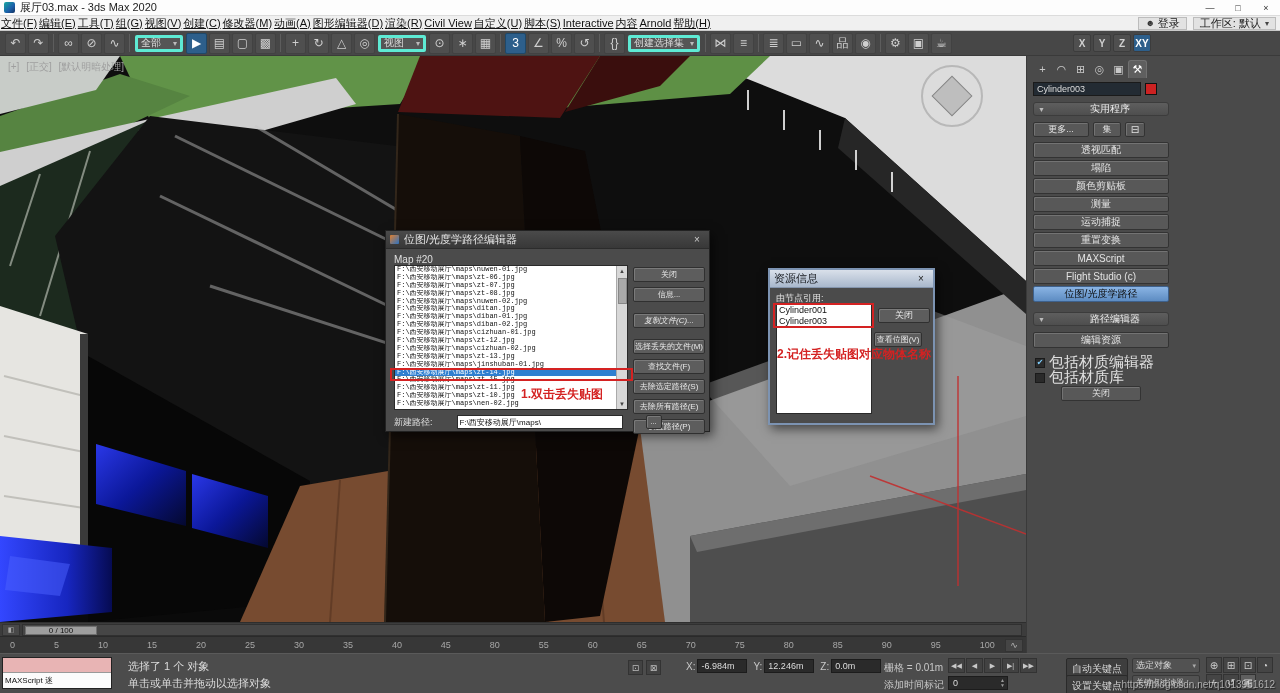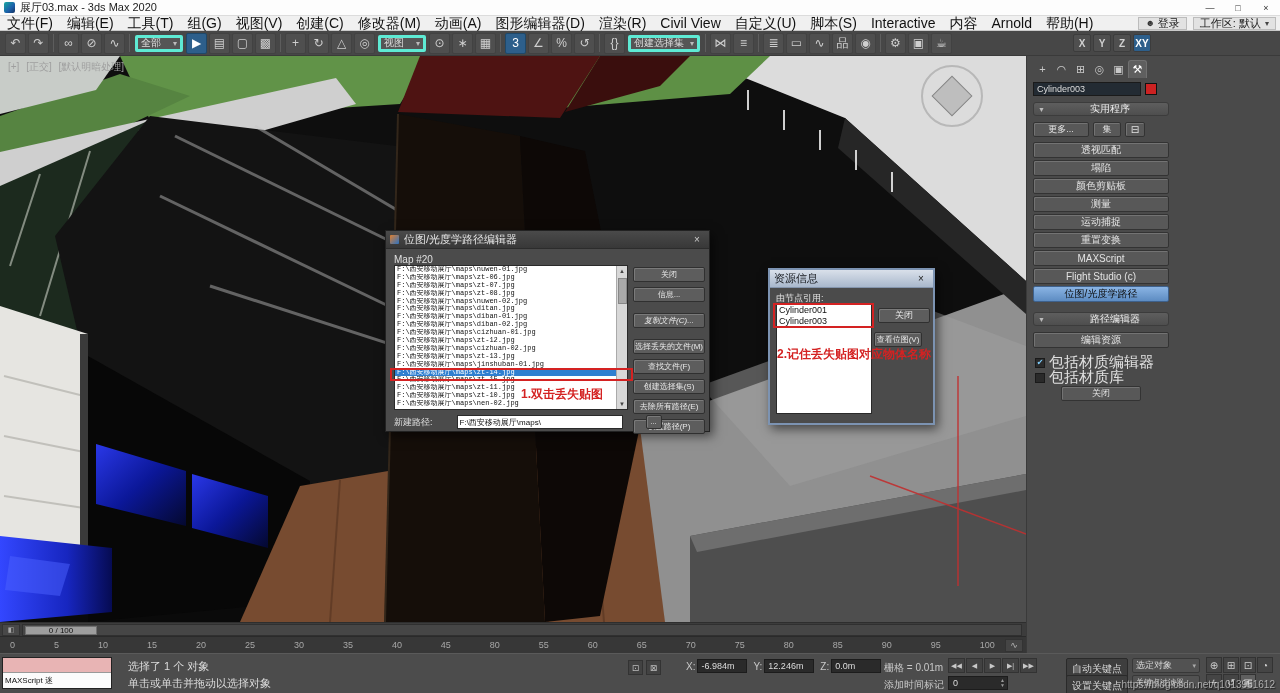--- a/index.html
+++ b/index.html
@@ -9,21 +9,21 @@
 
 
 .titlebar{position:absolute;left:0;top:0;width:1280px;height:16px;background:#fdfdfd;border-bottom:1px solid #dcdcdc;display:flex;align-items:center;color:#1c1c1c;}
 .app-ico{width:11px;height:11px;margin:0 5px 0 4px;border-radius:2px;background:linear-gradient(135deg,#19a8a0,#1b5faa 60%,#14325f);}
 .title-text{font-size:11px;color:#1c1c1c;}
 .win-ctrls{margin-left:auto;display:flex;height:16px;}
 .win-btn{width:28px;height:16px;display:flex;align-items:center;justify-content:center;font-size:9px;color:#333;}
 
 
 .menubar{position:absolute;left:0;top:16px;width:1280px;height:15px;background:#f0f0f0;border-bottom:1px solid #c9c9c9;display:flex;align-items:center;color:#111;}
-.menu-item{padding:0 7px;font-size:14px;line-height:15px;color:#111;cursor:default;}
+.menu-item{padding:0 1px;font-size:11px;line-height:15px;color:#111;cursor:default;text-decoration:underline;}
 .menubar-right{margin-left:auto;display:flex;align-items:center;}
 .login-box{display:flex;align-items:center;background:#e2e2e2;border:1px solid #bcbcbc;height:13px;padding:0 6px;margin-right:6px;color:#222;}
 .login-ico{font-size:9px;margin-right:3px;color:#333;}
 .ws-box{display:flex;align-items:center;background:#e2e2e2;border:1px solid #bcbcbc;height:13px;padding:0 6px;margin-right:4px;color:#222;}
 .ws-caret{margin-left:4px;font-size:8px;color:#444;}
 
 
 .toolbar{position:absolute;left:0;top:31px;width:1280px;height:25px;background:#474747;border-bottom:1px solid #3a3a3a;display:flex;align-items:center;padding-left:4px;}
 .tb-btn{width:21px;height:21px;margin:0 1px;display:inline-flex;align-items:center;justify-content:center;color:#cfcfcf;font-size:12px;border-radius:2px;background:#4f4f4f;border:1px solid #424242;cursor:default;}
 .tb-btn.active{background:#2d5f8b;border-color:#1f4precision;border-color:#1f4868;color:#fff;}
@@ -399,21 +399,21 @@
         <span class="sb-up">▲</span>
         <span class="sb-thumb"></span>
         <span class="sb-down">▼</span>
       </div>
       <div class="pe-buttons">
           <div class="dlg-btn" style="top: 36px;">关闭</div>
           <div class="dlg-btn" style="top: 56px;">信息...</div>
           <div class="dlg-btn" style="top: 82px; font-style: italic;">复制文件(C)...</div>
           <div class="dlg-btn" style="top: 108px;">选择丢失的文件(M)</div>
           <div class="dlg-btn" style="top: 128px;">查找文件(F)</div>
-          <div class="dlg-btn" style="top: 148px;">创建选择集(S)</div>
+          <div class="dlg-btn" style="top: 148px;">去除选定路径(S)</div>
           <div class="dlg-btn" style="top: 168px;">去除所有路径(E)</div>
           <div class="dlg-btn" style="top: 188px;">设置路径(P)</div>
         </div>
       <div class="newpath-row">
         <span class="newpath-label">新建路径:</span>
         <span class="newpath-input">F:\西安移动展厅\maps\</span>
         <span class="browse-btn">...</span>
       </div>
       <div class="ann-box ann1-box"></div>
       <div class="ann1-text">1.双击丢失贴图</div>

